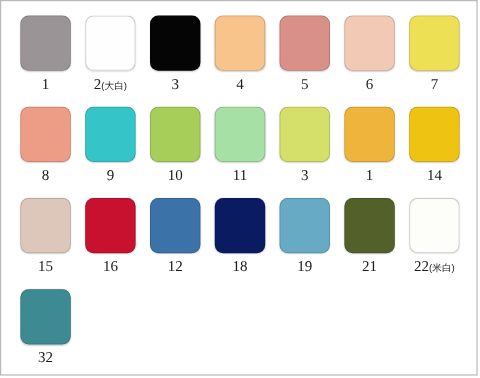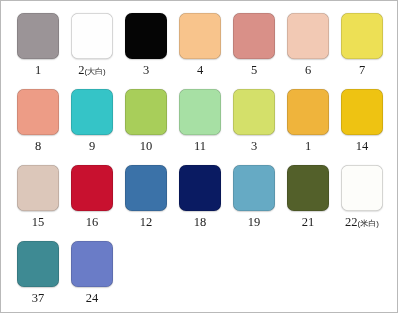--- a/index.html
+++ b/index.html
@@ -223,25 +223,18 @@
       <div class="swatch-cell">
         <div class="chip light-chip" style="background: rgb(253, 253, 250);"></div>
         <div class="chip-label">
           <span class="label-num">22</span>
           <span class="label-note">(米白)</span>
         </div>
       </div>
       <div class="swatch-cell">
         <div class="chip" style="background: rgb(62, 138, 147);"></div>
         <div class="chip-label">
-          <span class="label-num">37</span>
-          <span class="label-note"></span>
-        </div>
-      </div>
-      <div class="swatch-cell">
-        <div class="chip" style="background: rgb(106, 124, 199);"></div>
-        <div class="chip-label">
-          <span class="label-num">24</span>
+          <span class="label-num">32</span>
           <span class="label-note"></span>
         </div>
       </div>
     </div>
 </div>
 
 </body></html>

